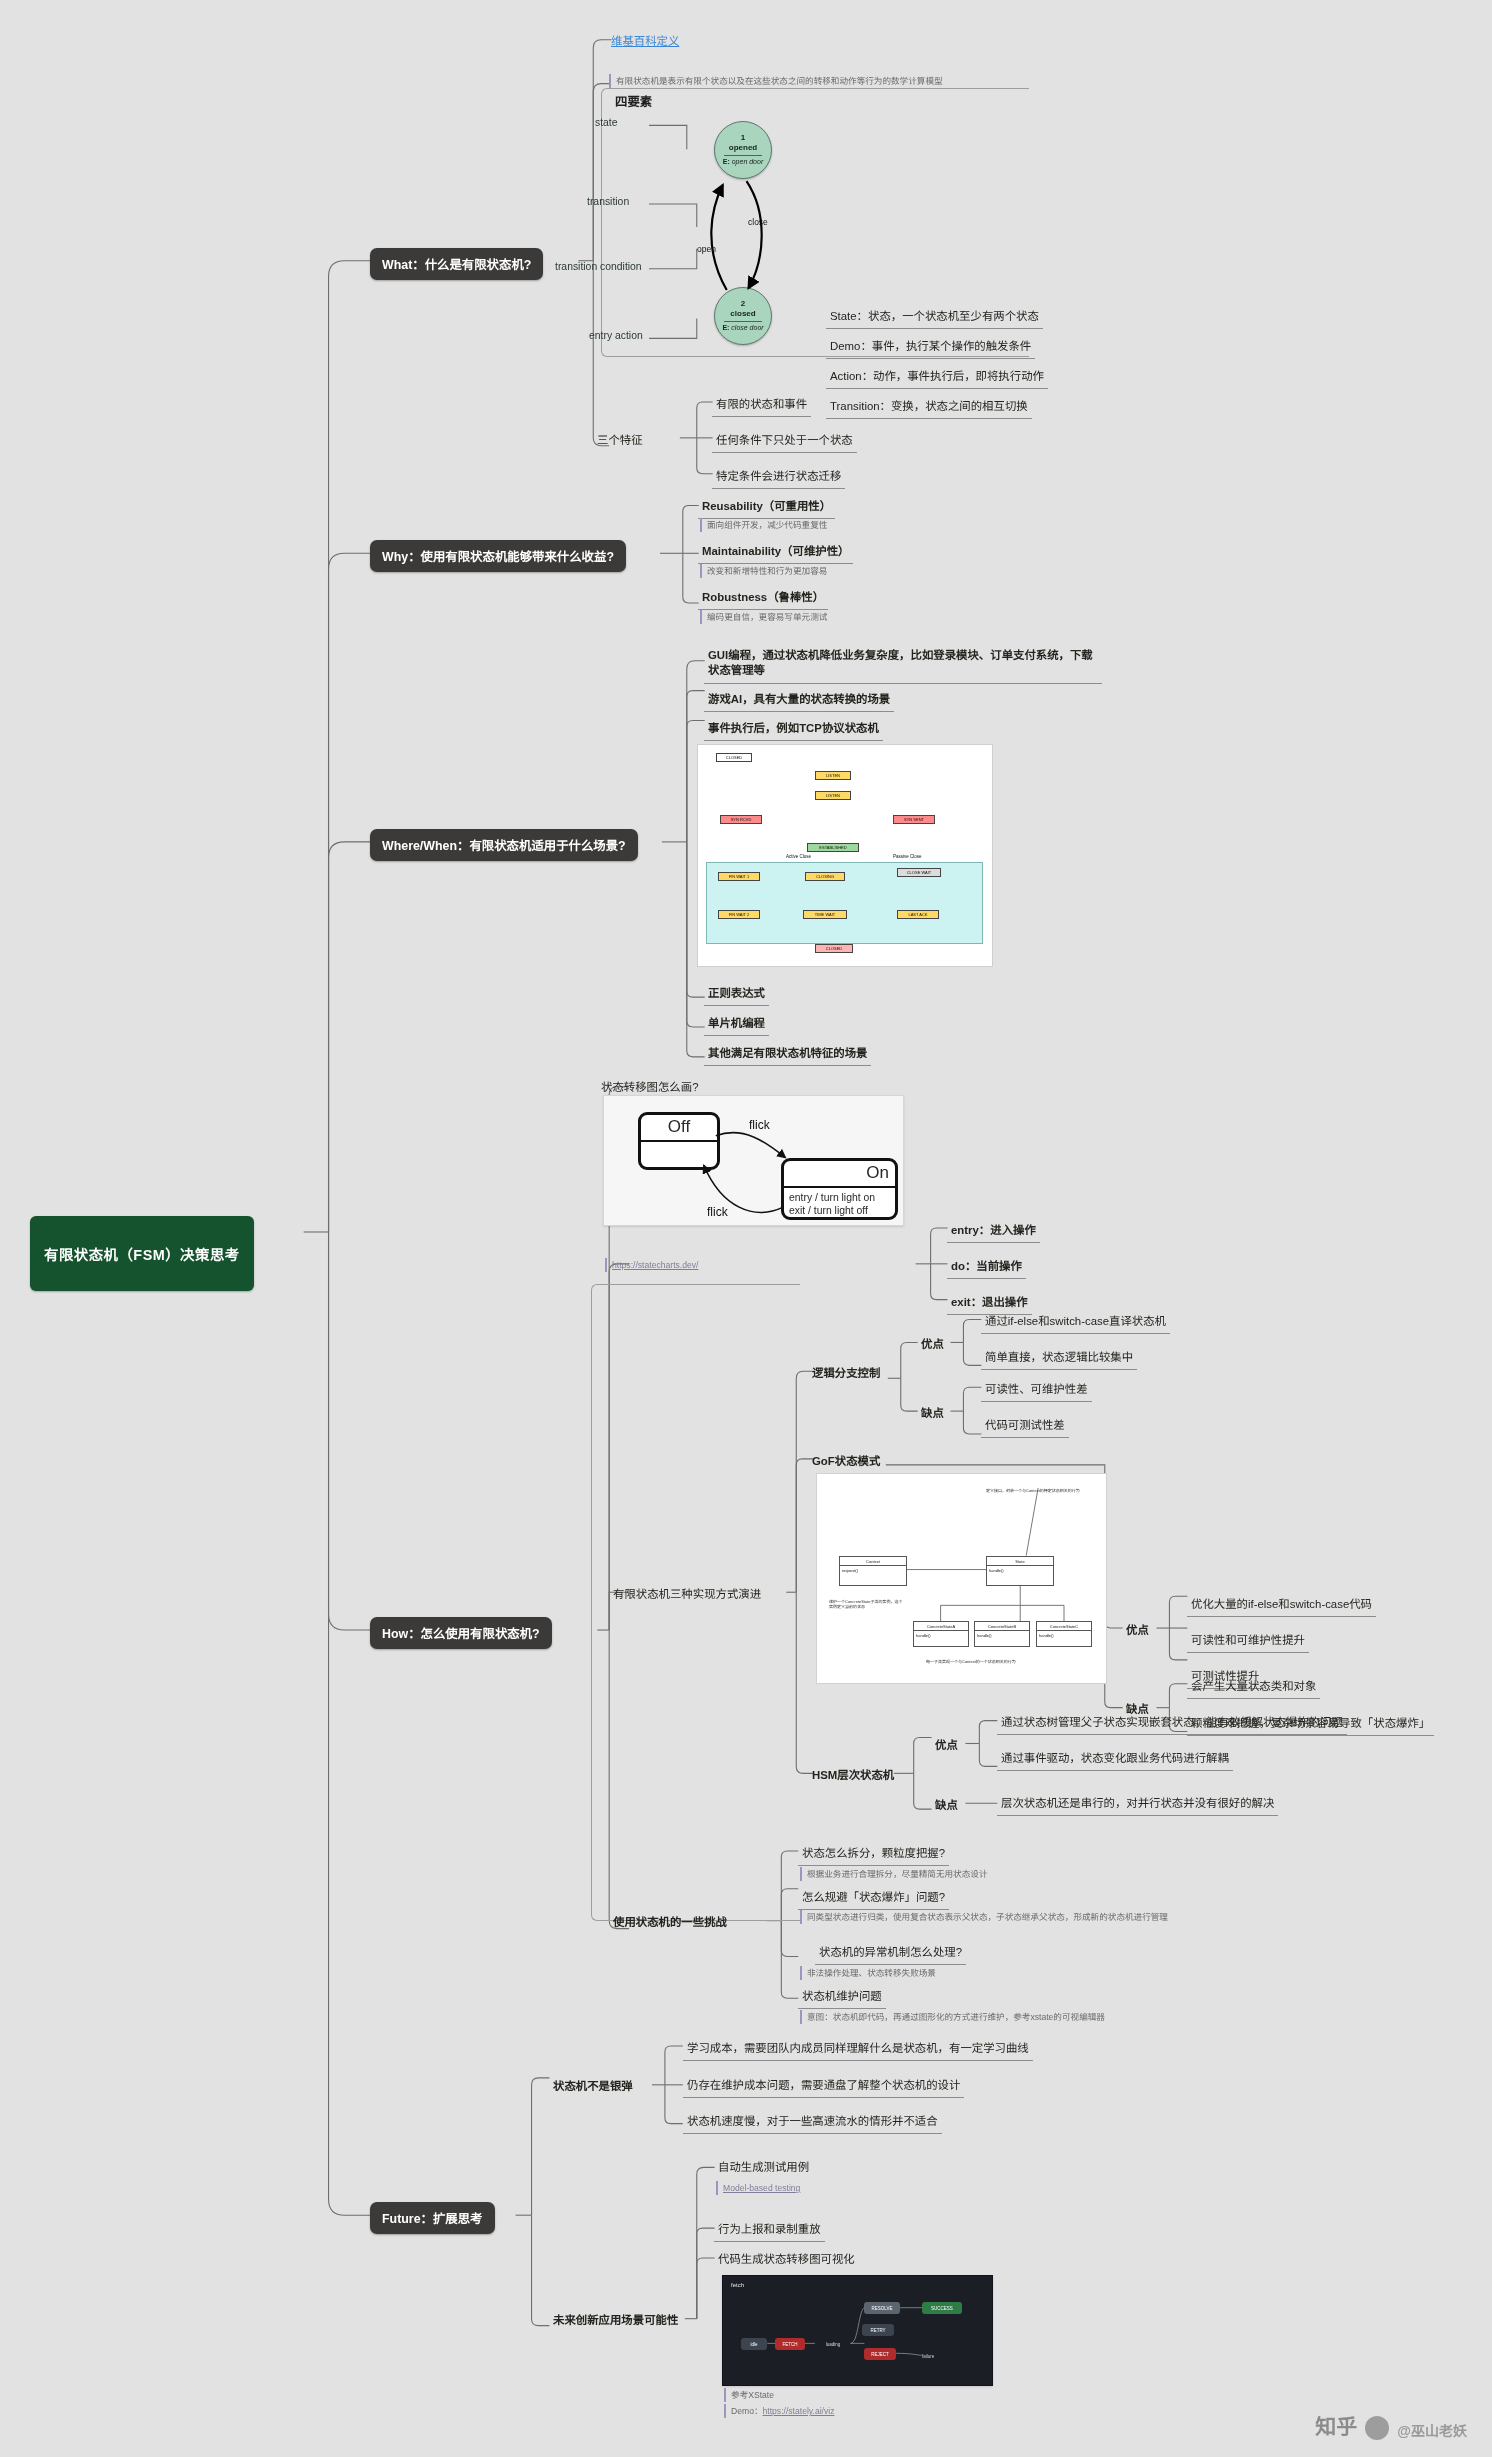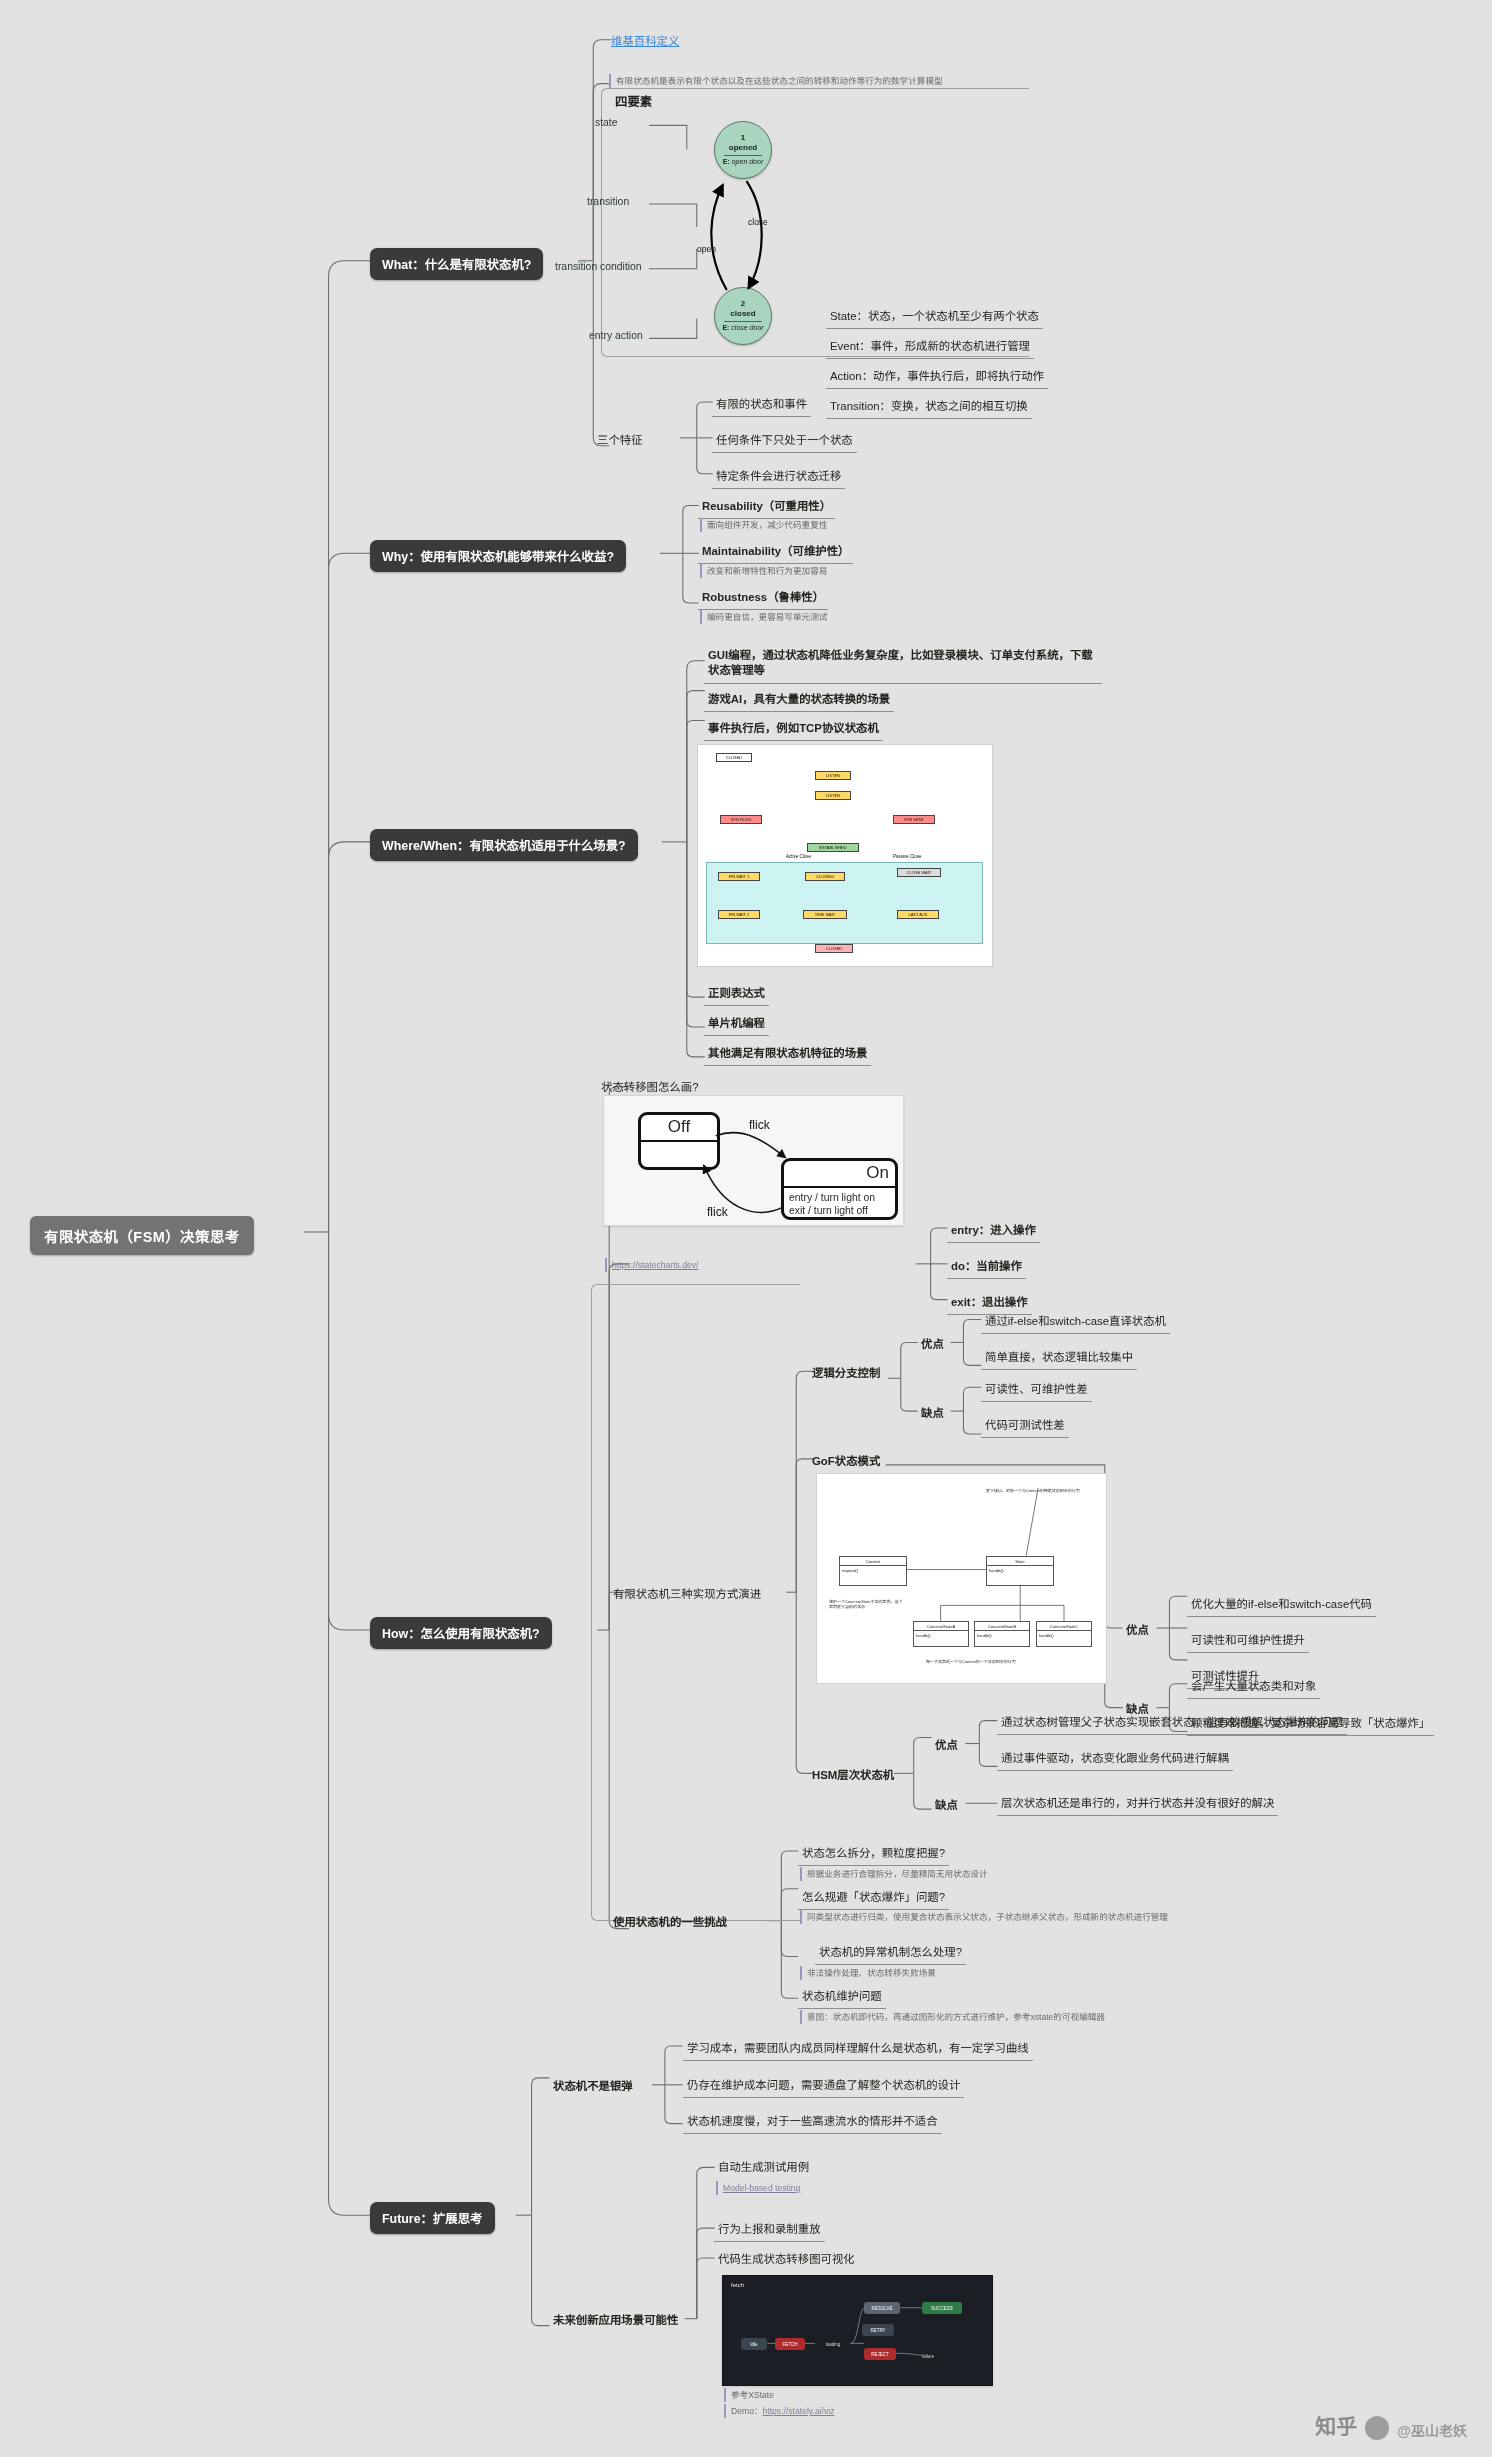--- a/index.html
+++ b/index.html
@@ -8,23 +8,23 @@
     font-family:"Liberation Sans","DejaVu Sans",sans-serif;
     width:1493px;height:2458px;position:relative;overflow:hidden;
     color:#2a2a2a;
   }
   #stage{position:absolute;left:0;top:0;width:1493px;height:2458px;}
   svg.connectors{position:absolute;left:0;top:0;width:1493px;height:2458px;pointer-events:none;}
   .node{position:absolute;box-sizing:border-box;}
 
   
   .root{
-    background:#737373;color:#fff;border-radius:6px;
+    background:#14532d;color:#fff;border-radius:6px;
     font-size:14.4px;font-weight:bold;letter-spacing:0.5px;
-    padding:9px 14px;white-space:nowrap;
+    padding:27px 14px;white-space:nowrap;
     box-shadow:0 1px 2px rgba(0,0,0,.28);
   }
   
   .lvl1{
     background:#3b3a38;color:#fff;border-radius:7px;
     font-size:12.4px;font-weight:bold;white-space:nowrap;
     padding:7px 12px;box-shadow:0 1px 2px rgba(0,0,0,.3);
   }
   
   .txt{
@@ -238,21 +238,21 @@
       <path d="M0,0 L6,3 L0,6 z" fill="#000"></path>
         </marker>
       </defs>
     <path d="M30,122 C6,80 14,40 26,16" stroke="#000" stroke-width="2.2" fill="none" marker-end="url(#ah)"></path>
     <path d="M50,12 C72,45 68,92 52,120" stroke="#000" stroke-width="2.2" fill="none" marker-end="url(#ah)"></path>
   </svg>
   <div class="edge-lbl" style="left:697px;top:244px;">open</div>
   <div class="edge-lbl" style="left:748px;top:217px;">close</div>
 
   <div class="node txt u" style="left:826px;top:306px;">State：状态，一个状态机至少有两个状态</div>
-  <div class="node txt u" style="left:826px;top:336px;">Event：事件，形成新的状态机进行管理</div>
+  <div class="node txt u" style="left:826px;top:336px;">Demo：事件，执行某个操作的触发条件</div>
   <div class="node txt u" style="left:826px;top:366px;">Action：动作，事件执行后，即将执行动作</div>
   <div class="node txt u" style="left:826px;top:396px;">Transition：变换，状态之间的相互切换</div>
 
   <div class="node txt" style="left:593px;top:430px;">三个特征</div>
   <div class="node txt u" style="left:712px;top:394px;">有限的状态和事件</div>
   <div class="node txt u" style="left:712px;top:430px;">任何条件下只处于一个状态</div>
   <div class="node txt u" style="left:712px;top:466px;">特定条件会进行状态迁移</div>
 
   <div class="node lvl1" style="left:370px;top:540px;">Why：使用有限状态机能够带来什么收益?</div>
 

